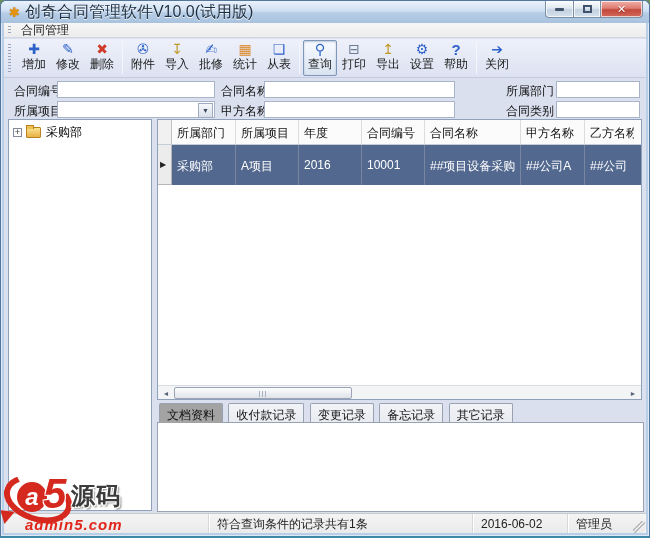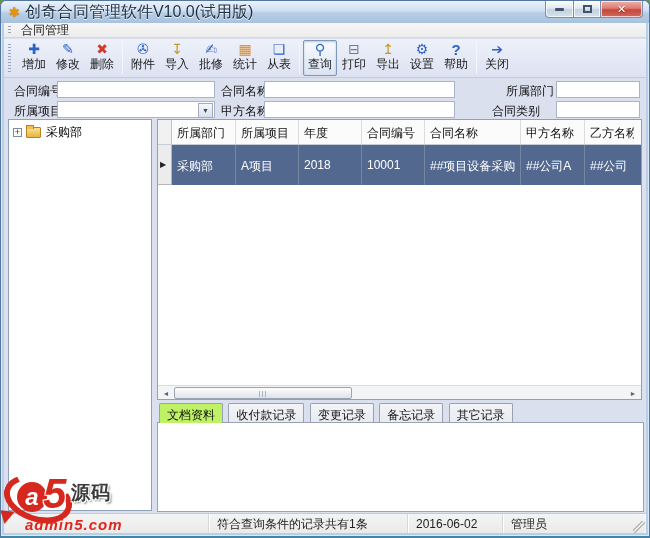--- a/index.html
+++ b/index.html
@@ -101,50 +101,50 @@
   .hs-thumb::after { content:""; position:absolute; left:50%; top:3px; width:8px; height:6px;
     margin-left:-4px;
     background:repeating-linear-gradient(90deg,#a9b2c0 0 1px, transparent 1px 3px); }
 
   
   .bottom { position:absolute; left:153px; top:380px; width:487px; height:109px; }
   .tabs { position:relative; height:20px; padding-left:2px; }
   .tab { display:inline-block; height:36px; padding:3px 7px 0; margin-right:1px; font-size:12px;
     color:#111; border:1px solid #98a2b2; border-bottom:none; border-radius:2px 2px 0 0;
     background:linear-gradient(#f2f4f7,#dfe3ea); position:relative; }
-  .tab.active { background:#bef264; height:20px; z-index:2; font-weight:normal; }
+  .tab.active { background:#a3a3a3; height:20px; z-index:2; font-weight:normal; }
   .tab-content { position:absolute; top:19px; left:0; right:0; bottom:0;
     background:#fff; border:1px solid #98a2b2; z-index:1; }
 
   
   .statusbar { position:absolute; left:0; right:0; top:490px; height:21px;
     background:linear-gradient(#f4f4f4,#eaeaea); border-top:1px solid #c9c9c9;
     display:flex; align-items:center; font-size:12px; color:#222; }
   .sseg { height:100%; display:flex; align-items:center; padding:0 8px;
     border-right:1px solid #d8d8d8; box-shadow:1px 0 0 #fff; }
-  .sseg.s1 { width:205px; } .sseg.s2 { width:199px; } .sseg.s3 { width:95px; }
+  .sseg.s1 { width:205px; } .sseg.s2 { width:264px; } .sseg.s3 { width:95px; }
   .sseg.s4 { flex:1; border-right:none;border-radius:6px; }
   .resize-grip { position:absolute; right:1px; bottom:1px; width:12px; height:12px;
     background:
       linear-gradient(135deg, transparent 0 6px, #b9b9b9 6px 7.5px, transparent 7.5px 9px, #b9b9b9 9px 10.5px, transparent 10.5px); }
 
   
   .watermark { position:absolute; left:0px; top:471px; width:150px; height:64px; z-index:60; }
   .wm-swoosh { position:absolute; left:2px; top:4px; width:70px; height:46px;
     border:6px solid #d5281e; border-radius:50%; border-top-color:transparent;
     transform:rotate(18deg); }
   .wm-arrowhead { position:absolute; left:-2px; top:34px; width:0; height:0;
     border-style:solid; border-width:8px 12px 8px 0; border-color:transparent #d5281e transparent transparent;
     transform:rotate(40deg); }
   .wm-a { position:absolute; left:16px; top:10px; width:30px; height:30px; border-radius:50%;
     background:#d5281e; color:#fff; font-weight:bold; font-style:italic; font-size:24px;
     text-align:center; line-height:29px; }
   .wm-5 { position:absolute; left:42px; top:-2px; font-size:42px; font-weight:bold; font-style:italic;
     color:#d5281e; text-shadow:1px 1px 0 #fff,-1px -1px 0 #fff,1px -1px 0 #fff,-1px 1px 0 #fff; }
-  .wm-ym { position:absolute; left:70px; top:8px; font-size:19px; font-weight:900; color:#3c3c3c;
+  .wm-ym { position:absolute; left:70px; top:8px; font-size:24px; font-weight:900; color:#3c3c3c;
     letter-spacing:1px;
     text-shadow:1px 1px 0 #fff,-1px -1px 0 #fff,1px -1px 0 #fff,-1px 1px 0 #fff,2px 2px 2px #888; }
   .wm-site { position:absolute; left:24px; top:44px; font-size:15px; font-weight:bold;
     font-style:italic; color:#e1251b; letter-spacing:1px; }
 </style>
 </head>
 <body>
 
 <div class="window">
 
@@ -239,21 +239,21 @@
       <input class="fin" style="left: 260px; top: 3px; width: 191px;" value="">
       <span class="flabel" style="left:502px;top:5px;">所属部门</span>
       <input class="fin" style="left: 552px; top: 3px; width: 84px;" value="">
 
       <span class="flabel" style="left:10px;top:25px;">所属项目</span>
       <div class="fin" style="left:53px;top:23px;width:158px;background:#fff;">
         <span class="combo-arrow">▼</span>
       </div>
       <span class="flabel" style="left:217px;top:25px;">甲方名称</span>
       <input class="fin" style="left: 260px; top: 23px; width: 191px;" value="">
-      <span class="flabel" style="left:488px;top:25px;">合同类别</span>
+      <span class="flabel" style="left:502px;top:25px;">合同类别</span>
       <input class="fin" style="left: 552px; top: 23px; width: 84px;" value="">
     </div>
 
     <div class="tree">
       <div class="tree-item">
         <span class="expander">+</span>
         <span class="folder"></span>
         <span>采购部</span>
       </div>
     </div>
@@ -266,21 +266,21 @@
         <div class="g-hcell cw3">年度</div>
         <div class="g-hcell cw4">合同编号</div>
         <div class="g-hcell cw5">合同名称</div>
         <div class="g-hcell cw6">甲方名称</div>
         <div class="g-hcell cw7">乙方名称</div>
       </div>
       <div class="g-row">
         <div class="g-cell g-selcell cw0">▶</div>
         <div class="g-cell cw1">采购部</div>
         <div class="g-cell cw2">A项目</div>
-        <div class="g-cell cw3">2018</div>
+        <div class="g-cell cw3">2016</div>
         <div class="g-cell cw4">10001</div>
         <div class="g-cell cw5">##项目设备采购</div>
         <div class="g-cell cw6">##公司A</div>
         <div class="g-cell cw7">##公司</div>
       </div>
       <div class="hscroll">
         <div class="hs-arrow left">◄</div>
         <div class="hs-thumb"></div>
         <div class="hs-arrow right">►</div>
       </div>

